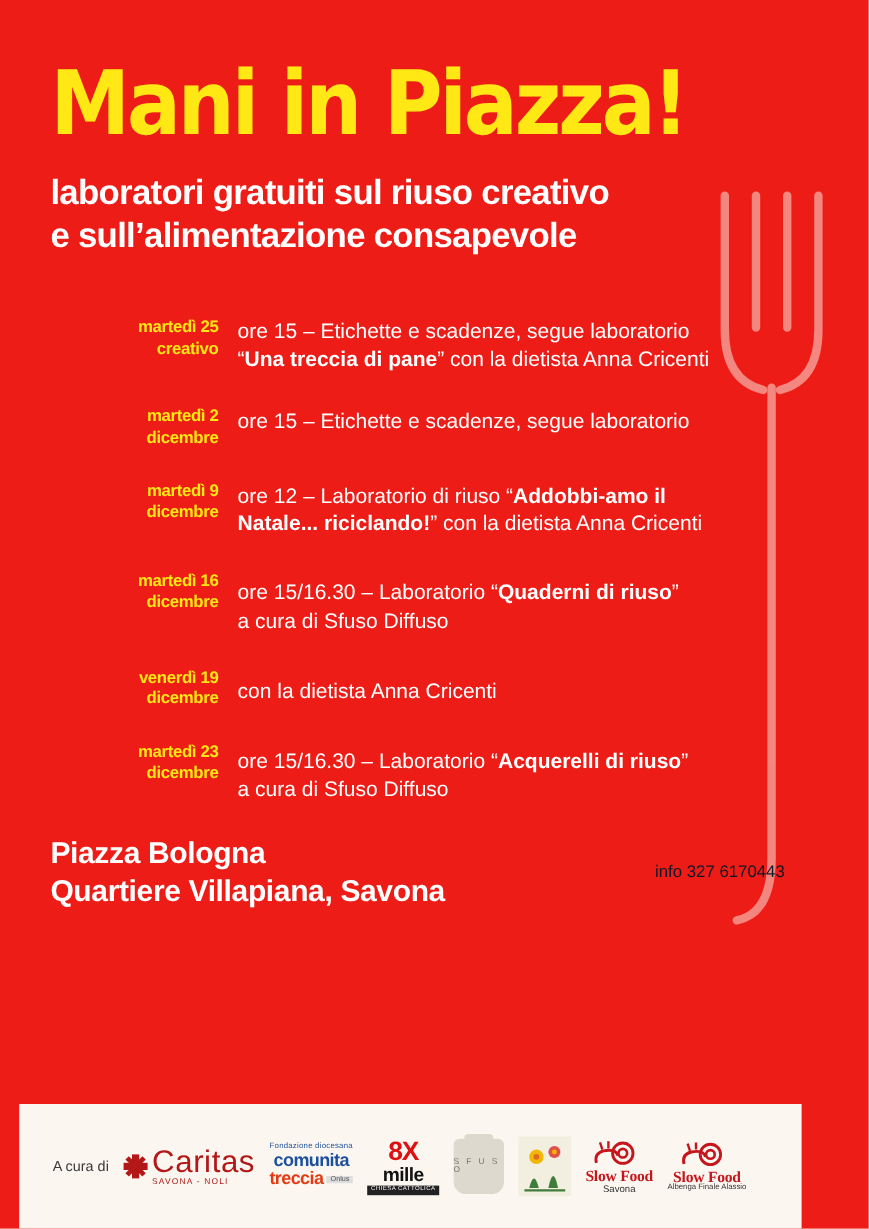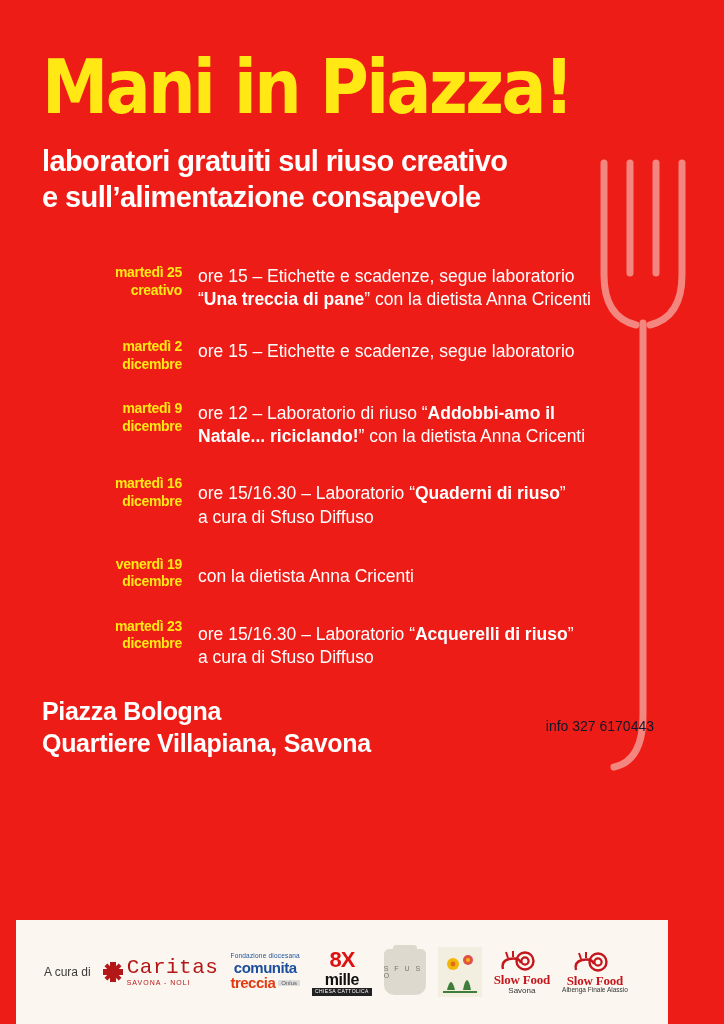--- a/index.html
+++ b/index.html
@@ -130,21 +130,21 @@
   .logos { display: flex; align-items: center; gap: 12px; }
   .logo {
     display: flex;
     flex-direction: column;
     align-items: center;
     justify-content: center;
     line-height: 1.05;
   }
 
   .logo-caritas { color: #b31718; }
-  .logo-caritas .lc-main { font-family: Liberation Mono, monospace; font-size: 21px; letter-spacing: .5px; }
+  .logo-caritas .lc-main { font-family: Liberation Sans, sans-serif; font-size: 26px; letter-spacing: .5px; }
   .logo-caritas .lc-sub { font-size: 7px; letter-spacing: 1px; color: #b31718; }
   .caritas-row { display: flex; align-items: center; gap: 4px; }
   .caritas-mark {
     width: 20px; height: 20px;
     background:
       linear-gradient(#b31718,#b31718) center/6px 20px no-repeat,
       linear-gradient(#b31718,#b31718) center/20px 6px no-repeat;
     transform: rotate(0deg);
     position: relative;
   }

